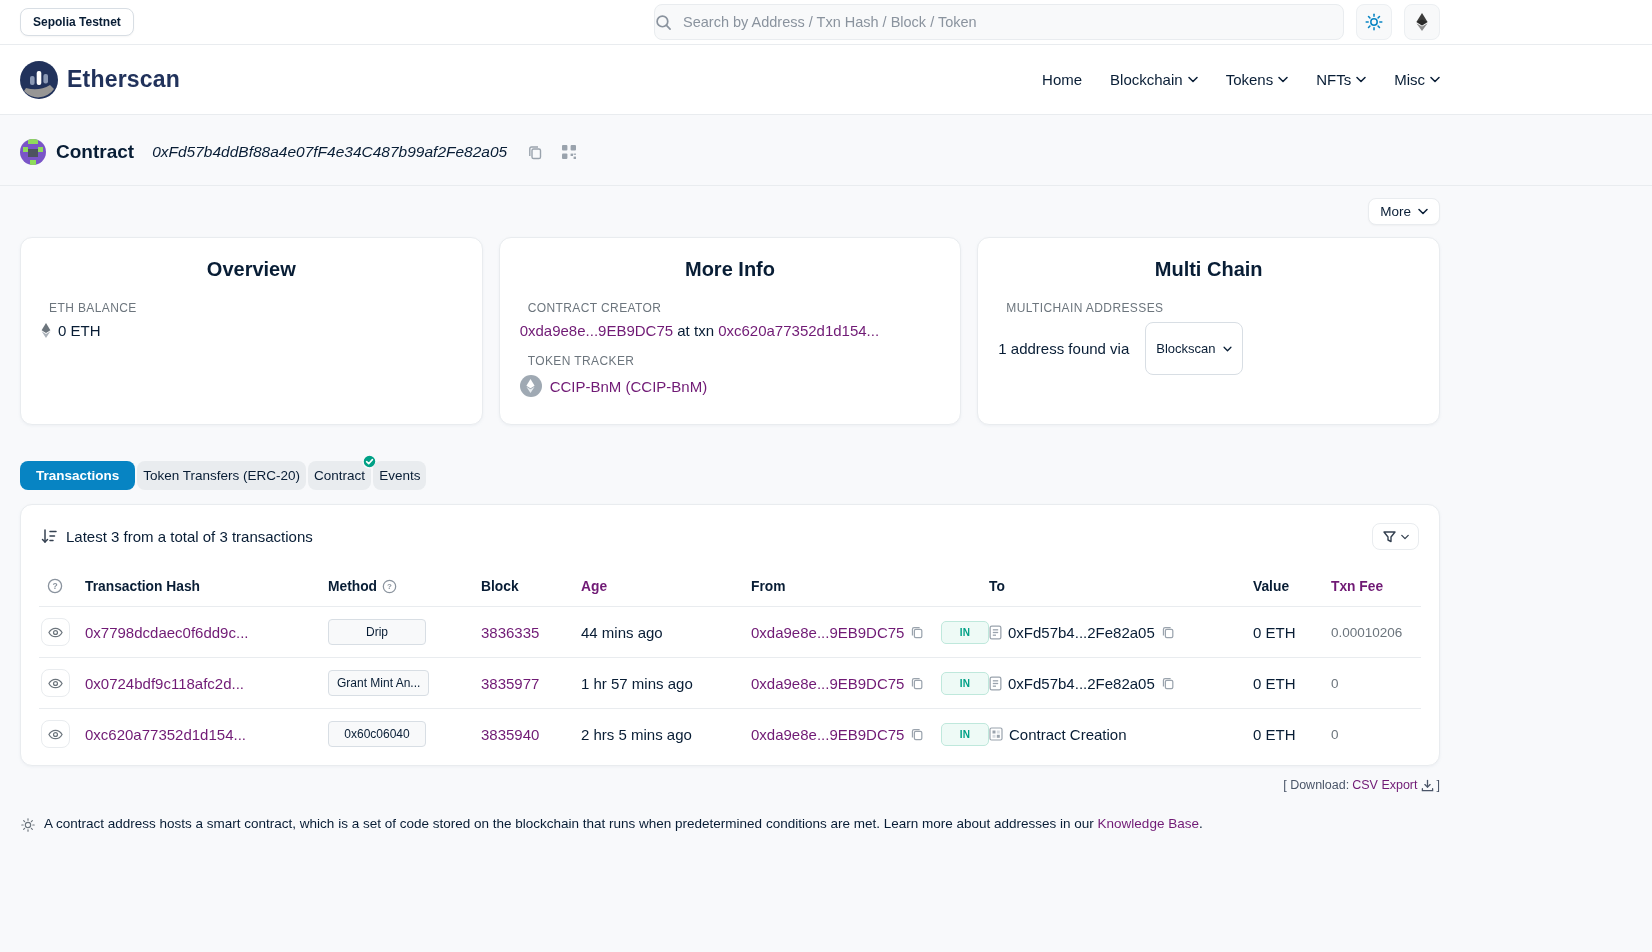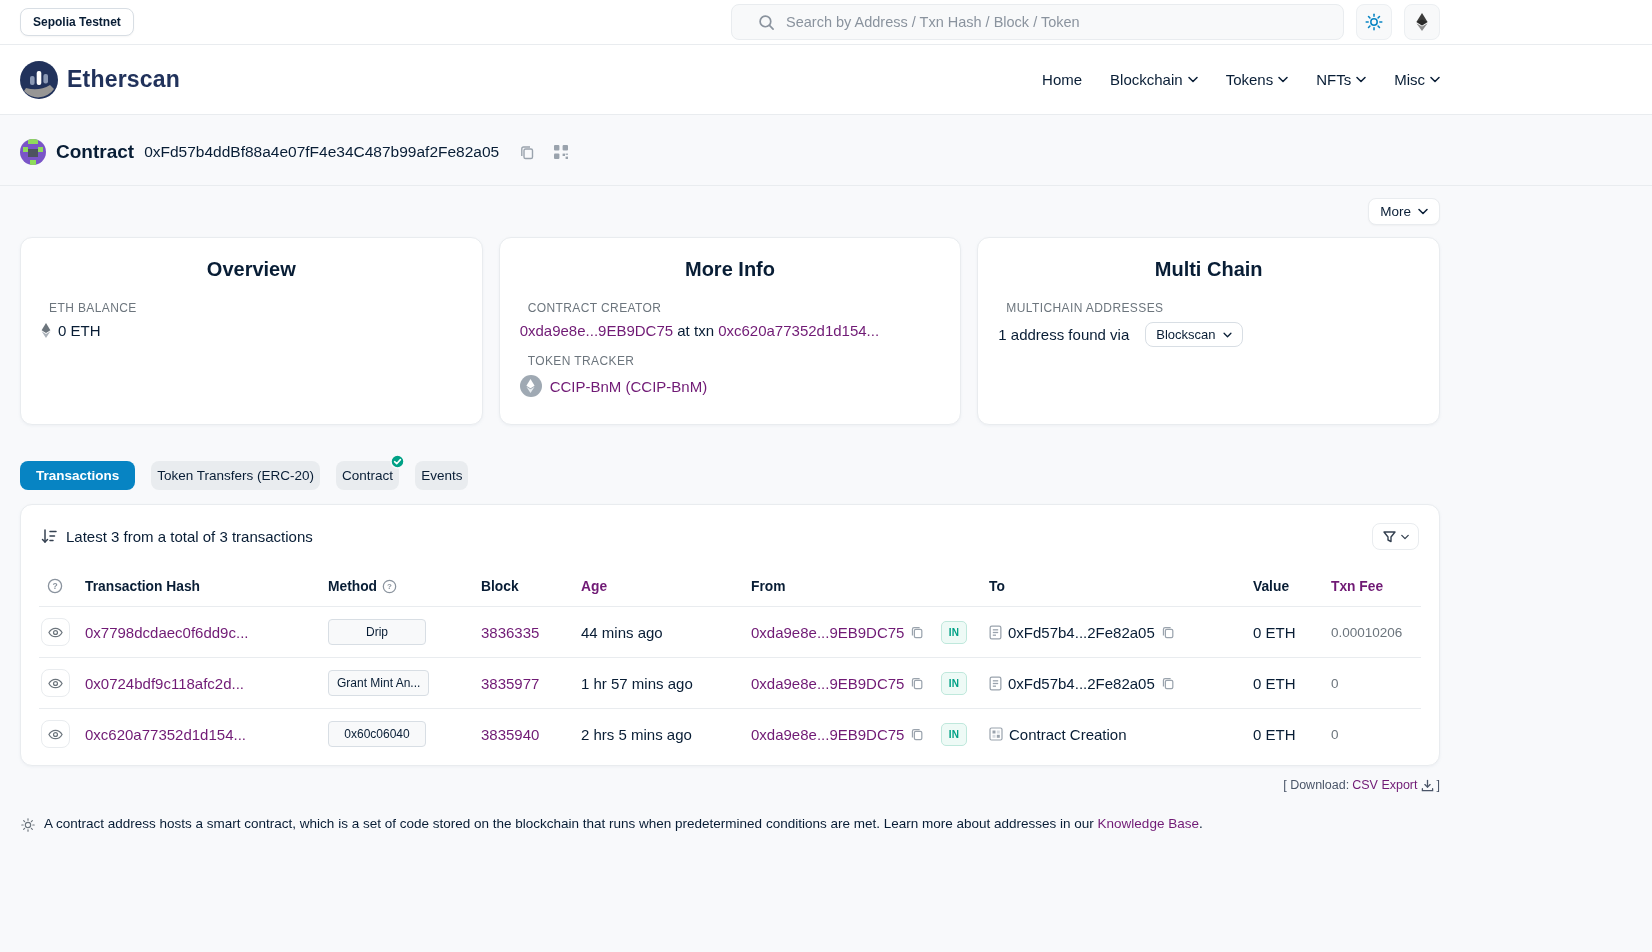--- a/index.html
+++ b/index.html
@@ -17,23 +17,23 @@
 
   
   .topbar { background:#fff; border-bottom:1px solid #e9ecef; height:45px; }
   .topbar-inner { display:flex; align-items:center; height:44px; gap:12px; }
   .network-badge {
     border:1px solid #d8dee4; border-radius:8px; background:#fff;
     padding:6px 12px; font-size:12px; font-weight:700; color:#081d35;
     box-shadow:0 1px 2px rgba(0,0,0,.04); cursor:pointer; white-space:nowrap;
   }
   .searchbox {
-    margin-left:auto; width:613px; height:36px;
+    margin-left:auto; width:690px; height:36px;
     background:#f8f9fa; border:1px solid #e9ecef; border-radius:8px;
-    display:flex; align-items:center; gap:9px; padding:0 26px;
+    display:flex; align-items:center; gap:9px; padding:0 0;
   }
   .searchbox input {
     border:none; outline:none; background:transparent; width:100%;
     font-size:14.5px; color:#081d35; font-family:"Liberation Sans", sans-serif;
   }
   .searchbox input::placeholder { color:#8a939e; }
   .sq-btn {
     width:36px; height:36px; border:1px solid #eceff2; border-radius:8px;
     background:#f8f9fa; display:flex; align-items:center; justify-content:center;
     cursor:pointer; padding:0;
@@ -45,21 +45,21 @@
   .brand { display:flex; align-items:center; gap:9px; cursor:pointer; }
   .brand-name { font-size:23px; font-weight:600; color:#21325b; letter-spacing:.2px; }
   .nav { margin-left:auto; display:flex; align-items:center; gap:28px; }
   .nav-item { display:flex; align-items:center; gap:5px; font-size:15px; color:#081d35; cursor:pointer; }
 
   
   .title-strip { border-bottom:1px solid #e9ecef; }
   .title-row { display:flex; align-items:center; gap:10px; padding:24px 0 20px; }
   .avatar { width:26px; height:26px; border-radius:50%; overflow:hidden; flex:none; }
   .page-type { font-size:19px; font-weight:700; }
-  .page-address { font-size:15.5px; color:#081d35; margin-left:0; }
+  .page-address { font-size:15.5px; color:#081d35; margin-left:8px;font-style:italic; }
   .ghost-icon-btn { background:none; border:none; padding:2px; cursor:pointer; display:inline-flex; margin-left:8px; }
 
   .more-row { display:flex; justify-content:flex-end; margin-top:12px; }
   .more-btn {
     display:inline-flex; align-items:center; gap:7px;
     border:1px solid #e9ecef; background:#fff; border-radius:8px;
     padding:5px 11px; font-size:13.5px; color:#081d35; cursor:pointer;
     box-shadow:0 1px 2px rgba(0,0,0,.04); font-family:"Liberation Sans", sans-serif;
   }
 
@@ -72,26 +72,26 @@
   .card-title { font-size:20px; font-weight:700; margin-bottom:20px;text-align:center; }
   .card-label { font-size:12px; color:#6c757d; letter-spacing:.4px; margin:15px 8px 7px; }
   .card-label:first-of-type { margin-top:0; }
   .card-value { font-size:15px; display:flex; align-items:center; gap:7px; }
   .inline-links { font-size:15px; }
   .token-line { display:flex; align-items:center; gap:8px; font-size:15px; }
   .token-ico { width:22px; height:22px; border-radius:50%; background:#9fa9b3; display:flex; align-items:center; justify-content:center; }
   .provider-btn {
     display:inline-flex; align-items:center; gap:7px; margin-left:9px;
     border:1px solid #d8dee4; border-radius:8px; background:#fff;
-    padding:4px 10px; font-size:13px; color:#081d35; cursor:pointer;
+    padding:18px 10px; font-size:13px; color:#081d35; cursor:pointer;
     font-family:"Liberation Sans", sans-serif;
   }
 
   
-  .tabs { display:flex; gap:16px; align-items:center; margin-top:36px; }
+  .tabs { display:flex; gap:2px; align-items:center; margin-top:36px; }
   .tab {
     border:none; border-radius:8px; padding:7px 6px; font-size:13.5px;
     background:#e9ecef; color:#081d35; cursor:pointer; position:relative;
     font-family:"Liberation Sans", sans-serif; white-space:nowrap;
   }
   .tab.active { background:#0784c3; color:#fff; font-weight:600; padding:7px 16px; }
   .tab-check { position:absolute; top:-7px; right:-6px; }
 
   
   .table-card {
@@ -121,21 +121,21 @@
     cursor:pointer; margin-left:2px;
   }
   .method-pill {
     display:inline-block; min-width:98px; max-width:118px; text-align:center;
     padding:5px 8px; font-size:12px; color:#081d35;
     border:1px solid #d8dee4; background:#f8f9fa; border-radius:4px;
     white-space:nowrap; overflow:hidden; text-overflow:ellipsis;
   }
   .badge-in {
     display:inline-flex; align-items:center; justify-content:center;
-    width:26px; height:23px; border-radius:5px;
+    width:48px; height:23px; border-radius:5px;
     font-size:10px; font-weight:700; color:#00a186;
     background:#eefaf6; border:1px solid #bfe8dc; letter-spacing:.3px;
   }
   .fee { color:#6c757d; font-size:13.5px; }
   .copy-sm { cursor:pointer; display:inline-flex; }
 
   .download-row {
     display:flex; justify-content:flex-end; align-items:center; gap:3px;
     margin-top:12px; font-size:12.5px; color:#4a5568;
   }

